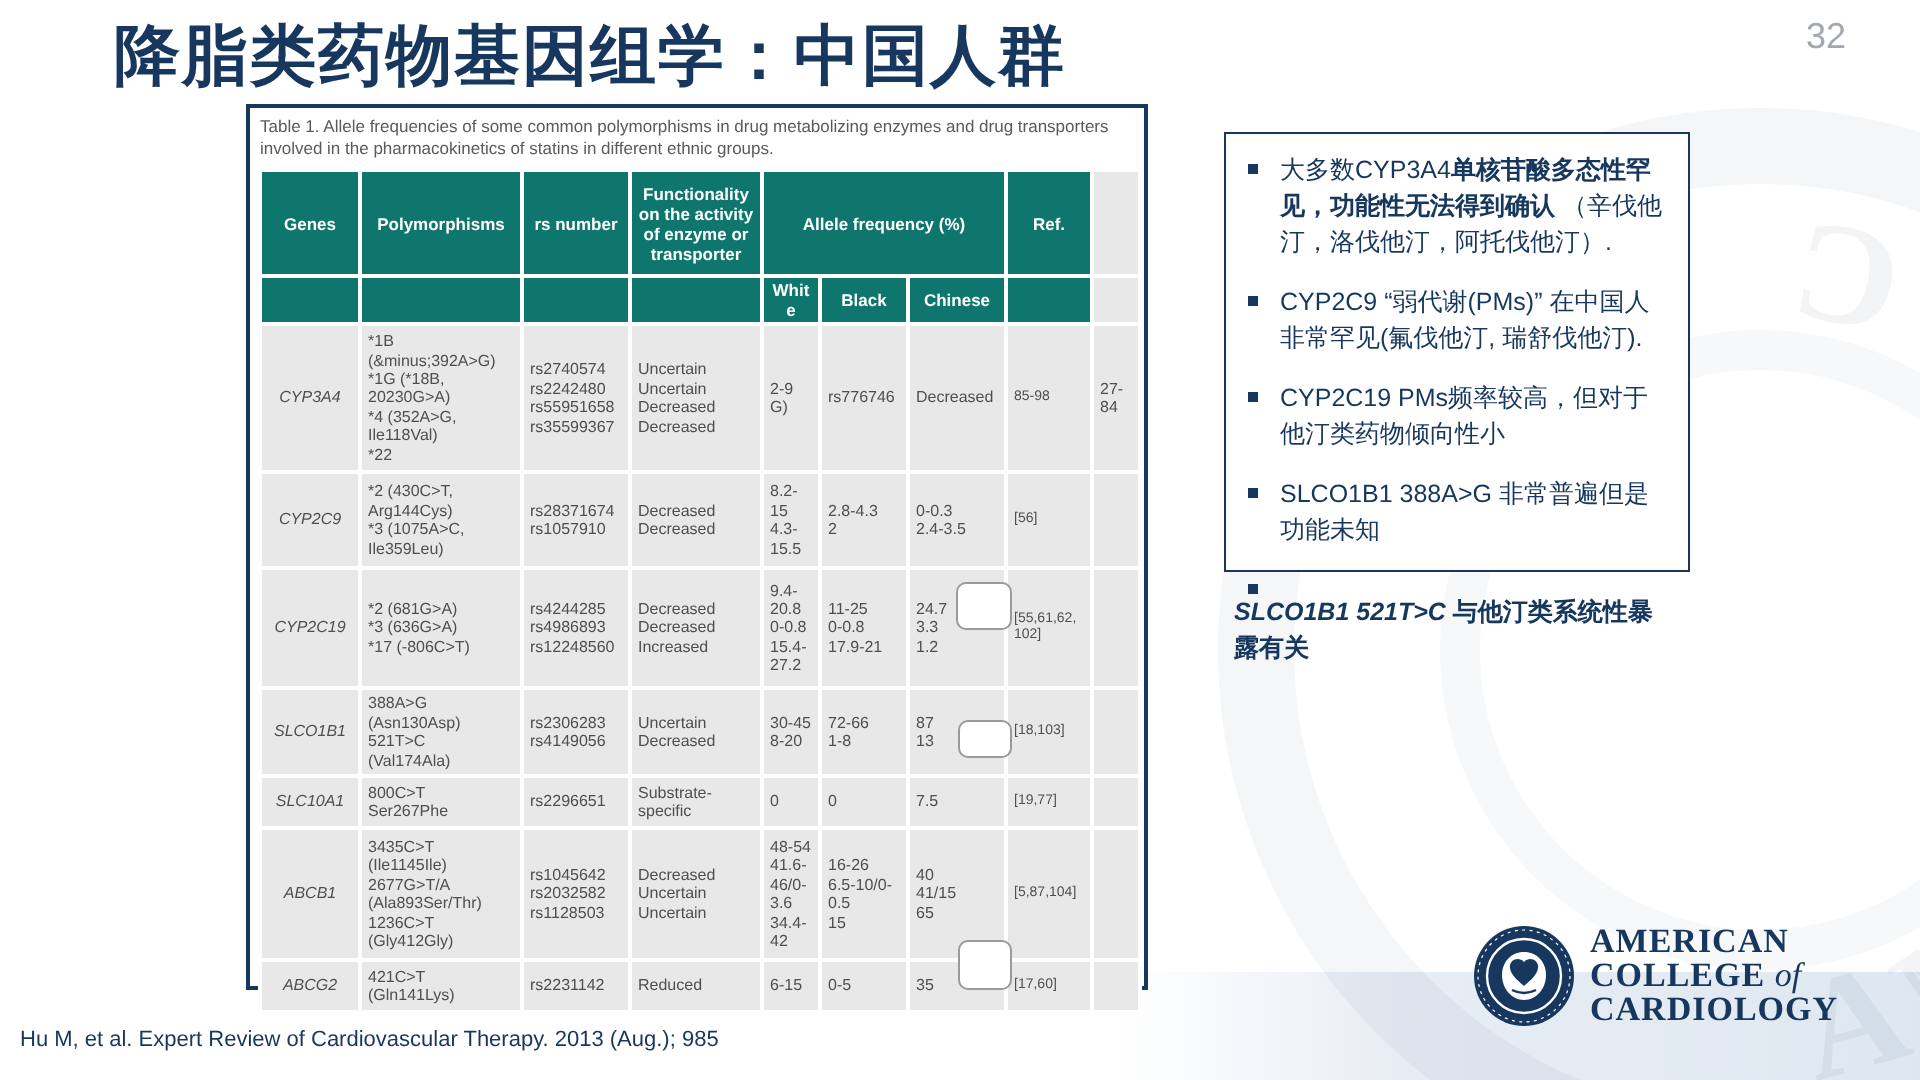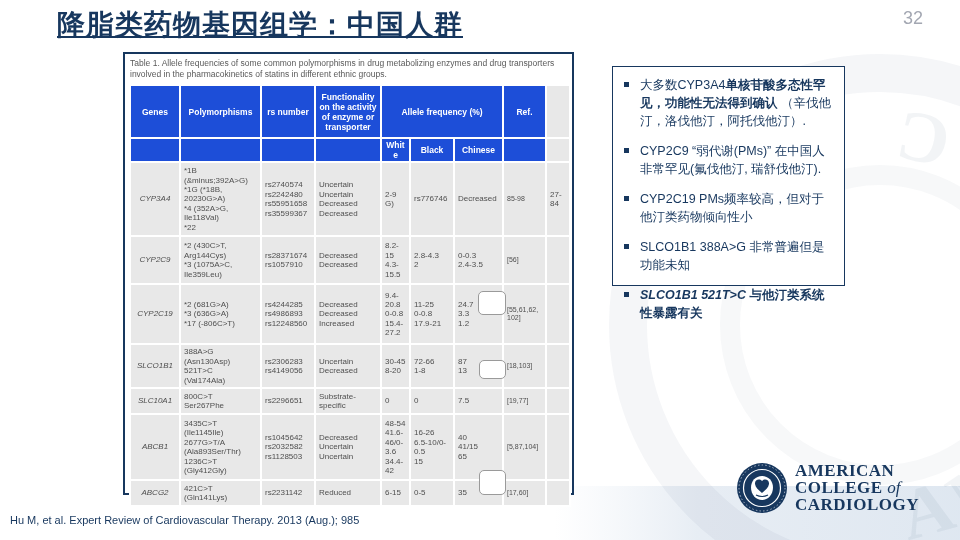--- a/index.html
+++ b/index.html
@@ -1,46 +1,46 @@
 <!DOCTYPE html>
 <html><head>
 <meta charset="utf-8">
 <style>
   html,body{margin:0;padding:0;background:#fff;}
   .slide{position:relative;width:960px;height:540px;background:#fff;overflow:hidden;
          font-family:"Liberation Sans",sans-serif;}
   
   .watermark{position:absolute;inset:0;z-index:0;pointer-events:none;}
   
-  .title{position:absolute;left:57px;top:6px;font-size:28px;font-weight:bold;
-         color:#17375E;letter-spacing:1px;z-index:2;white-space:nowrap;text-decoration:underline;}
+  .title{position:absolute;left:57px;top:6px;font-size:33px;font-weight:bold;
+         color:#17375E;letter-spacing:1px;z-index:2;white-space:nowrap;}
   .pagenum{position:absolute;right:37px;top:8px;font-size:18px;color:#A3A7B2;z-index:2;}
   
   .table-panel{position:absolute;left:123px;top:52px;width:451px;height:443px;
                box-sizing:border-box;background:#fff;border:2.5px solid #17375E;
                padding:3px 4px;z-index:1;}
   .caption{font-size:8.5px;color:#5A5A5A;line-height:1.3;margin:1px 1px 4px 1px;}
   table.freq{border-collapse:collapse;table-layout:fixed;width:440px;background:#E8E8E8;}
   table.freq th,table.freq td{border:2px solid #fff;padding:1px 3px;vertical-align:middle;
                font-size:8px;line-height:1.18;color:#4F4F4F;text-align:left;
                overflow:hidden;box-sizing:border-box;word-wrap:break-word;}
-  table.freq thead th{background:#1d4ed8;color:#fff;font-weight:bold;font-size:8.5px;
+  table.freq thead th{background:#0f766e;color:#fff;font-weight:bold;font-size:8.5px;
                text-align:center;vertical-align:middle;}
   table.freq thead th.sliver{background:#E8E8E8;}
   table.freq td{background:#E8E8E8;white-space:pre-line;}
   table.freq td.gene{font-style:italic;text-align:center;}
   table.freq td.ref{font-size:7px;}
   
   .anno{position:absolute;background:#fff;border:1px solid #9a9a9a;border-radius:5px;z-index:3;}
   
   .bullets-box{position:absolute;left:612px;top:66px;width:233px;height:220px;
                box-sizing:border-box;border:1.5px solid #17375E;background:rgba(255,255,255,0.96);
                padding:9px 8px 6px 4px;z-index:2;}
   .bullet{display:flex;margin-bottom:12px;}
-  .bullet:last-child{margin-bottom:0;}
+  .bullet:last-child{margin-bottom:0;flex-direction:column;}
   .bullet-marker{flex:none;width:5px;height:5px;background:#17375E;margin:6px 11px 0 7px;}
   .bullet-text{font-size:12.5px;color:#17375E;line-height:1.44;}
   .seg-bold{font-weight:bold;}
   .seg-italic{font-style:italic;}
   
   .footer{position:absolute;left:10px;top:514px;font-size:11px;color:#17375E;z-index:2;}
   
   .logo{position:absolute;left:736px;top:462px;width:196px;height:66px;z-index:2;
         display:flex;align-items:flex-start;}
   .logo-seal{flex:none;width:52px;height:52px;margin-right:7px;}

